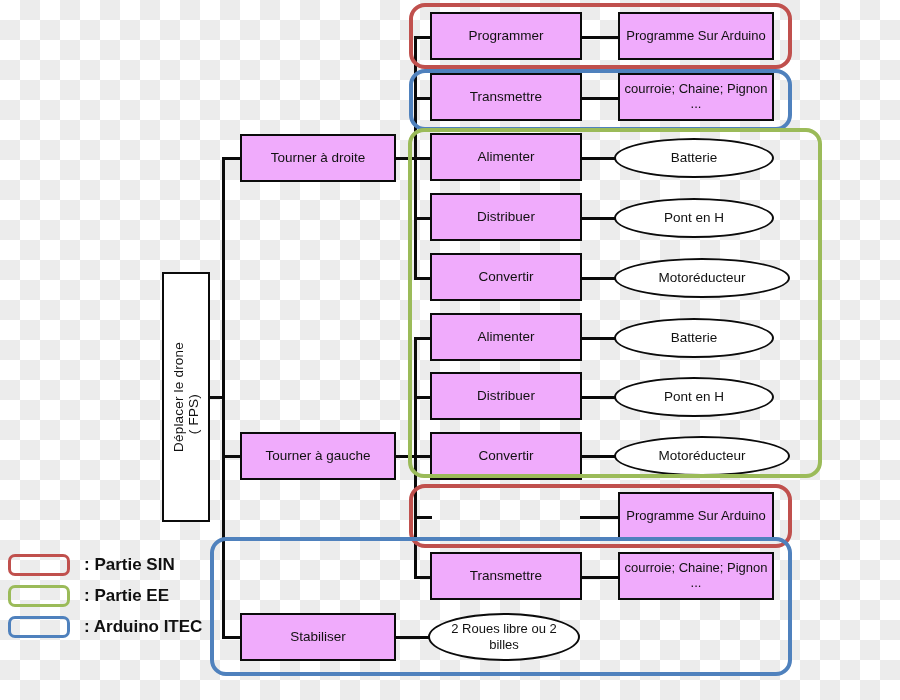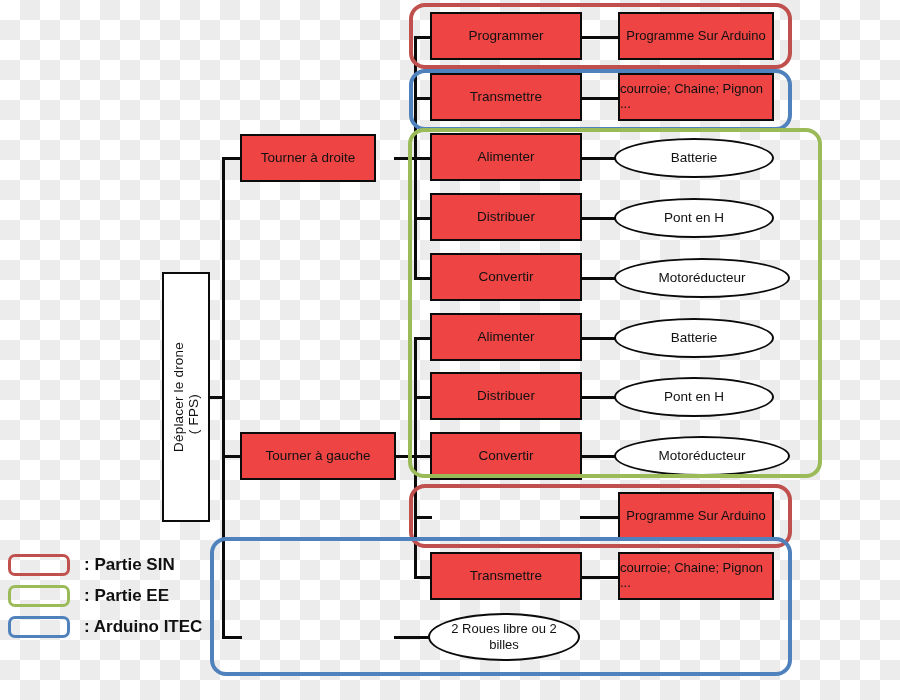--- a/index.html
+++ b/index.html
@@ -9,25 +9,25 @@
     background:
       repeating-conic-gradient(#ececec 0% 25%, #ffffff 0% 50%) 0 0 / 40px 40px;
     position:relative;
     overflow:hidden;
   }
   #stage{position:absolute;left:0;top:0;width:900px;height:700px;}
 
   
   .node{
     position:absolute;
-    background:#ef4444;
+    background:#f0abfc;
     border:2.5px solid #0b0b0b;
     box-sizing:border-box;
     display:flex;align-items:center;justify-content:center;
-    text-align:left;
+    text-align:center;
     font-size:13.5px;
     color:#111;
     line-height:1.15;
     z-index:6;
   }
   .ellipse{
     position:absolute;
     background:#ffffff;
     border:2.5px solid #0b0b0b;
     border-radius:50%;
@@ -123,24 +123,25 @@
   <div class="ln lnh" style="left:580px;top:455px;width:36px;"></div>
   <div class="ln lnh" style="left:580px;top:516px;width:40px;"></div>
   <div class="ln lnh" style="left:580px;top:576px;width:40px;"></div>
   <div class="ln lnh" style="left:394px;top:636px;width:36px;"></div>
 
   <div class="vnode" style="left:162px;top:272px;width:48px;height:250px;">
     <span class="vtext">Déplacer le drone</span>
     <span class="vtext" style="margin-top:34px;">( FPS)</span>
   </div>
 
-  <div class="node" style="left:240px;top:134px;width:136px;height:48px;">Tourner à droite</div>
+  <div class="node" style="left:240px;top:134px;width:156px;height:48px;">Tourner à droite</div>
 
   <div class="node" style="left:240px;top:432px;width:156px;height:48px;">Tourner à gauche</div>
 
+  <div class="node" style="left:240px;top:613px;width:156px;height:48px;">Stabiliser</div>
 
   <div class="node" style="left:430px;top:12px;width:152px;height:48px;">Programmer</div>
 
   <div class="node" style="left:430px;top:73px;width:152px;height:48px;">Transmettre</div>
 
   <div class="node" style="left:430px;top:133px;width:152px;height:48px;">Alimenter</div>
 
   <div class="node" style="left:430px;top:193px;width:152px;height:48px;">Distribuer</div>
 
   <div class="node" style="left:430px;top:253px;width:152px;height:48px;">Convertir</div>

